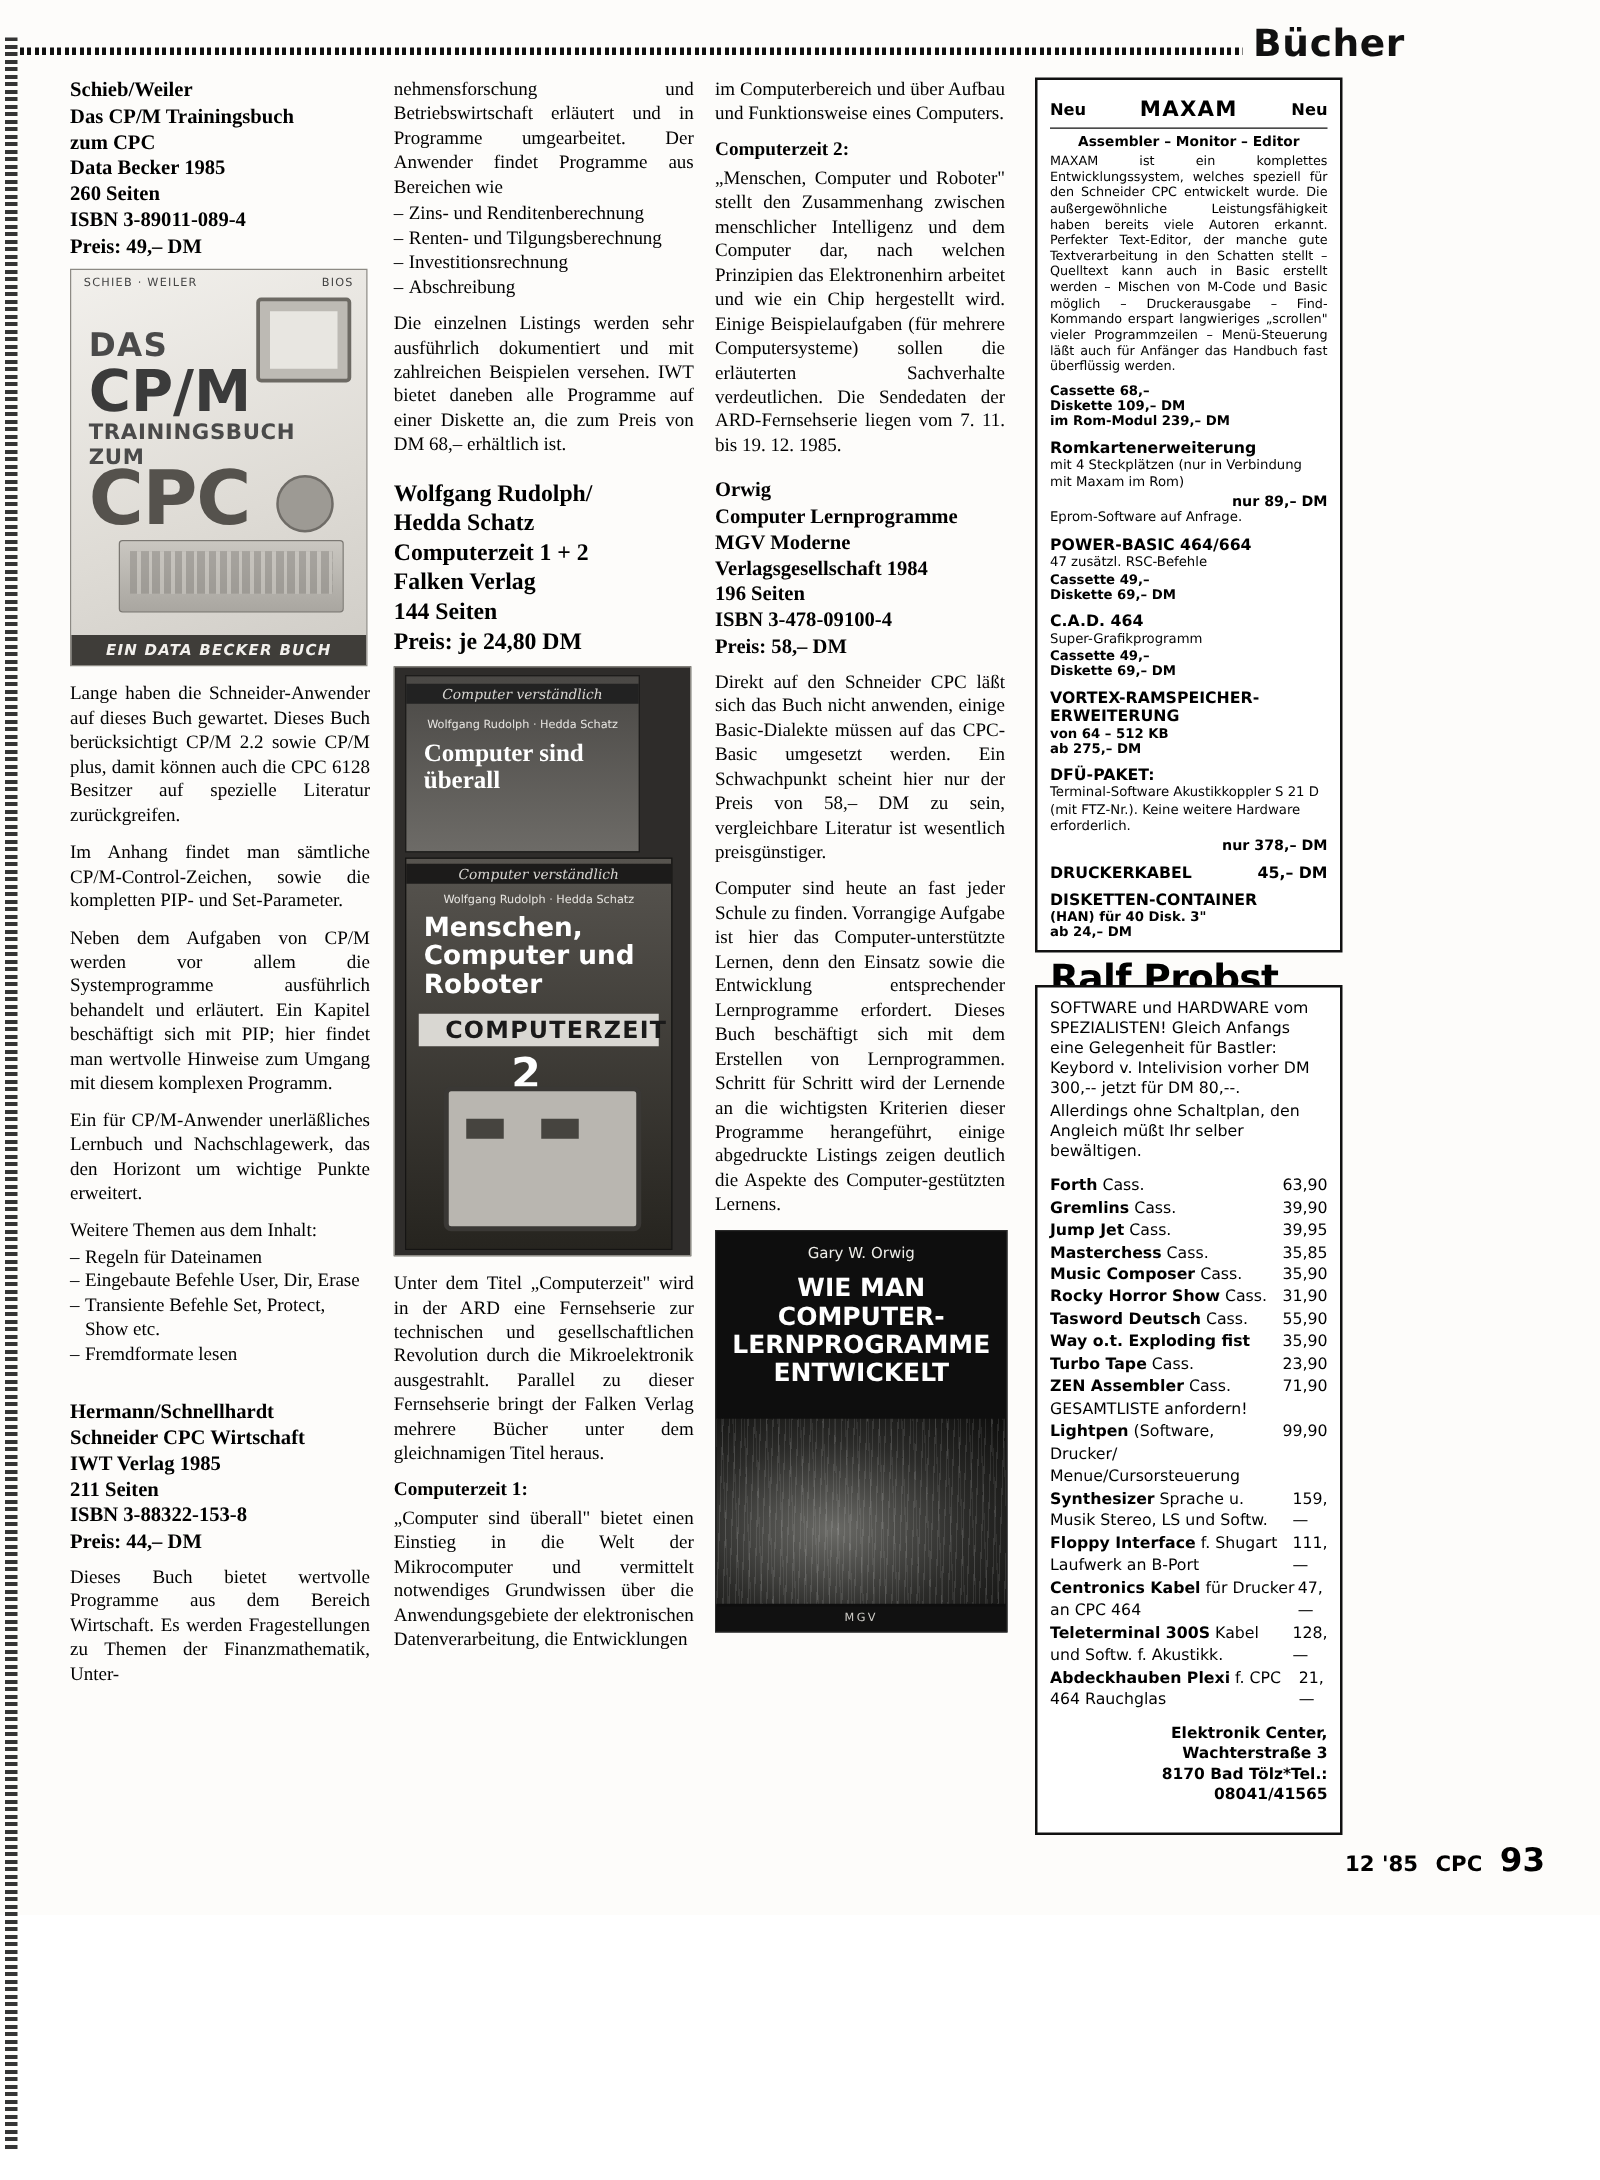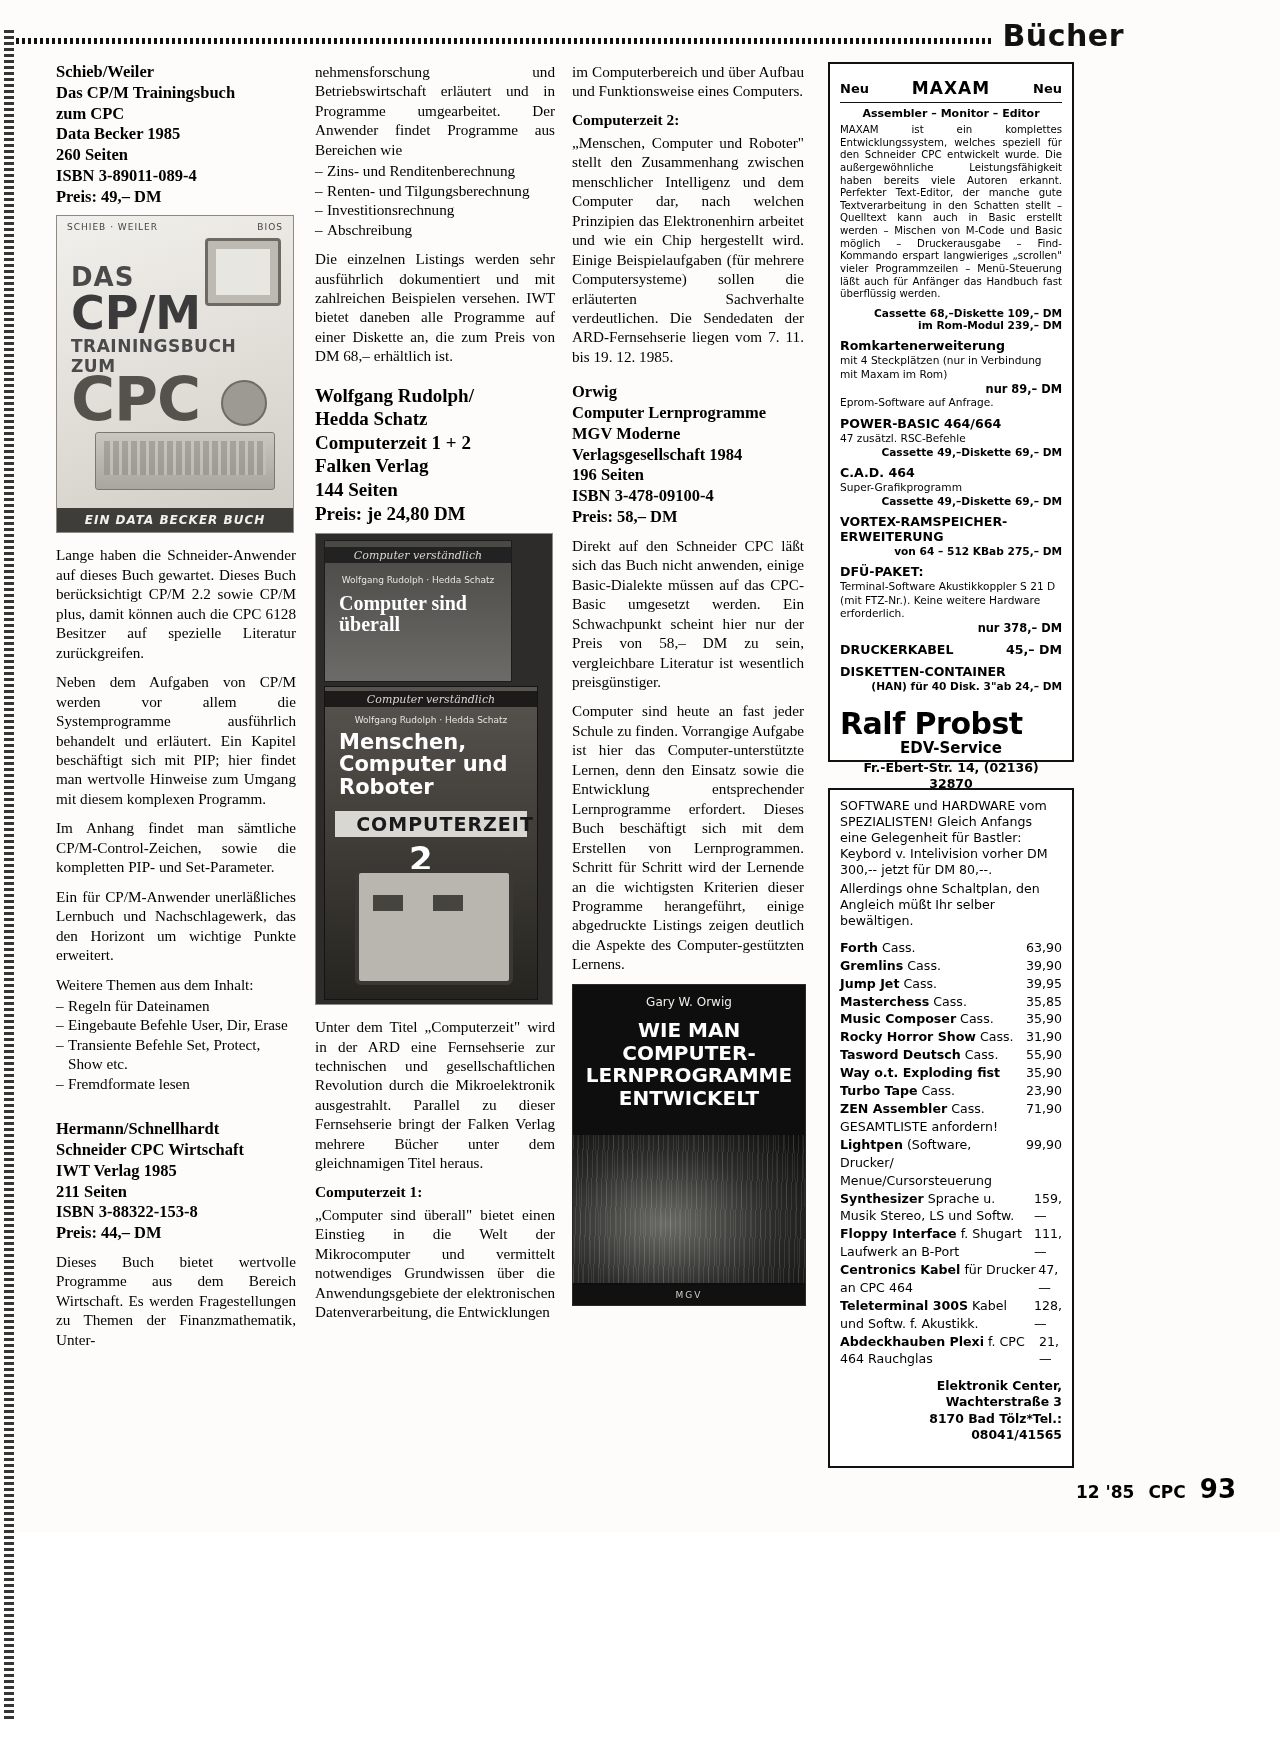--- a/index.html
+++ b/index.html
@@ -297,22 +297,22 @@
   .ad-maxam p.small {
     font-size:10.2px; line-height:1.24; margin:0 0 6px 0; text-align:justify;
   }
   .ad-maxam .line {
     font-size:10.6px; line-height:1.3; margin:0;
   }
   .ad-maxam .prod2 {
     font-weight:bold; font-size:12.6px; margin:7px 0 1px 0;
   }
   .ad-maxam .pricerow {
-    display:flex; justify-content:flex-end;
-    font-size:10.6px; font-weight:bold; margin:0;
+    display:flex; justify-content:space-between;
+    font-size:10.6px; font-weight:bold; margin:0;flex-direction:column;
   }
   .ad-maxam .rightprice { text-align:right; font-weight:bold; font-size:11.4px; }
   .ad-maxam .brand {
     font-size:30px; font-weight:bold; margin-top:14px; letter-spacing:-.5px;
   }
   .ad-maxam .brandsub {
     font-size:15px; font-weight:bold; text-align:center; margin-top:-2px;
   }
   .ad-maxam .addr {
     font-size:12.5px; font-weight:bold; text-align:center; margin-top:3px; line-height:1.25;
@@ -376,22 +376,22 @@
         <div class="l3">TRAININGSBUCH</div>
         <div class="l4">ZUM</div>
       </div>
       <div class="cpm-big">CPC</div>
       <div class="cpm-disk"></div>
       <div class="cpm-kbd"></div>
       <div class="cpm-footer">EIN DATA BECKER BUCH</div>
     </div>
 
     <p class="body-text">Lange haben die Schneider-Anwender auf dieses Buch gewartet. Dieses Buch berücksichtigt CP/M 2.2 sowie CP/M plus, damit können auch die CPC 6128 Besitzer auf spezielle Literatur zurückgreifen.</p>
+    <p class="body-text">Im Anhang findet man sämtliche CP/M-Control-Zeichen, sowie die kompletten PIP- und Set-Parameter.</p>
     <p class="body-text">Neben dem Aufgaben von CP/M werden vor allem die Systemprogramme ausführlich behandelt und erläutert. Ein Kapitel beschäftigt sich mit PIP; hier findet man wertvolle Hinweise zum Umgang mit diesem komplexen Programm.</p>
-    <p class="body-text">Im Anhang findet man sämtliche CP/M-Control-Zeichen, sowie die kompletten PIP- und Set-Parameter.</p>
     <p class="body-text">Ein für CP/M-Anwender unerläßliches Lernbuch und Nachschlagewerk, das den Horizont um wichtige Punkte erweitert.</p>
     <p class="body-text tight">Weitere Themen aus dem Inhalt:</p>
 
     <ul class="dashlist">
       <li>Regeln für Dateinamen</li>
       <li>Eingebaute Befehle User, Dir, Erase</li>
       <li>Transiente Befehle Set, Protect, Show etc.</li>
       <li>Fremdformate lesen</li>
     </ul>
 

